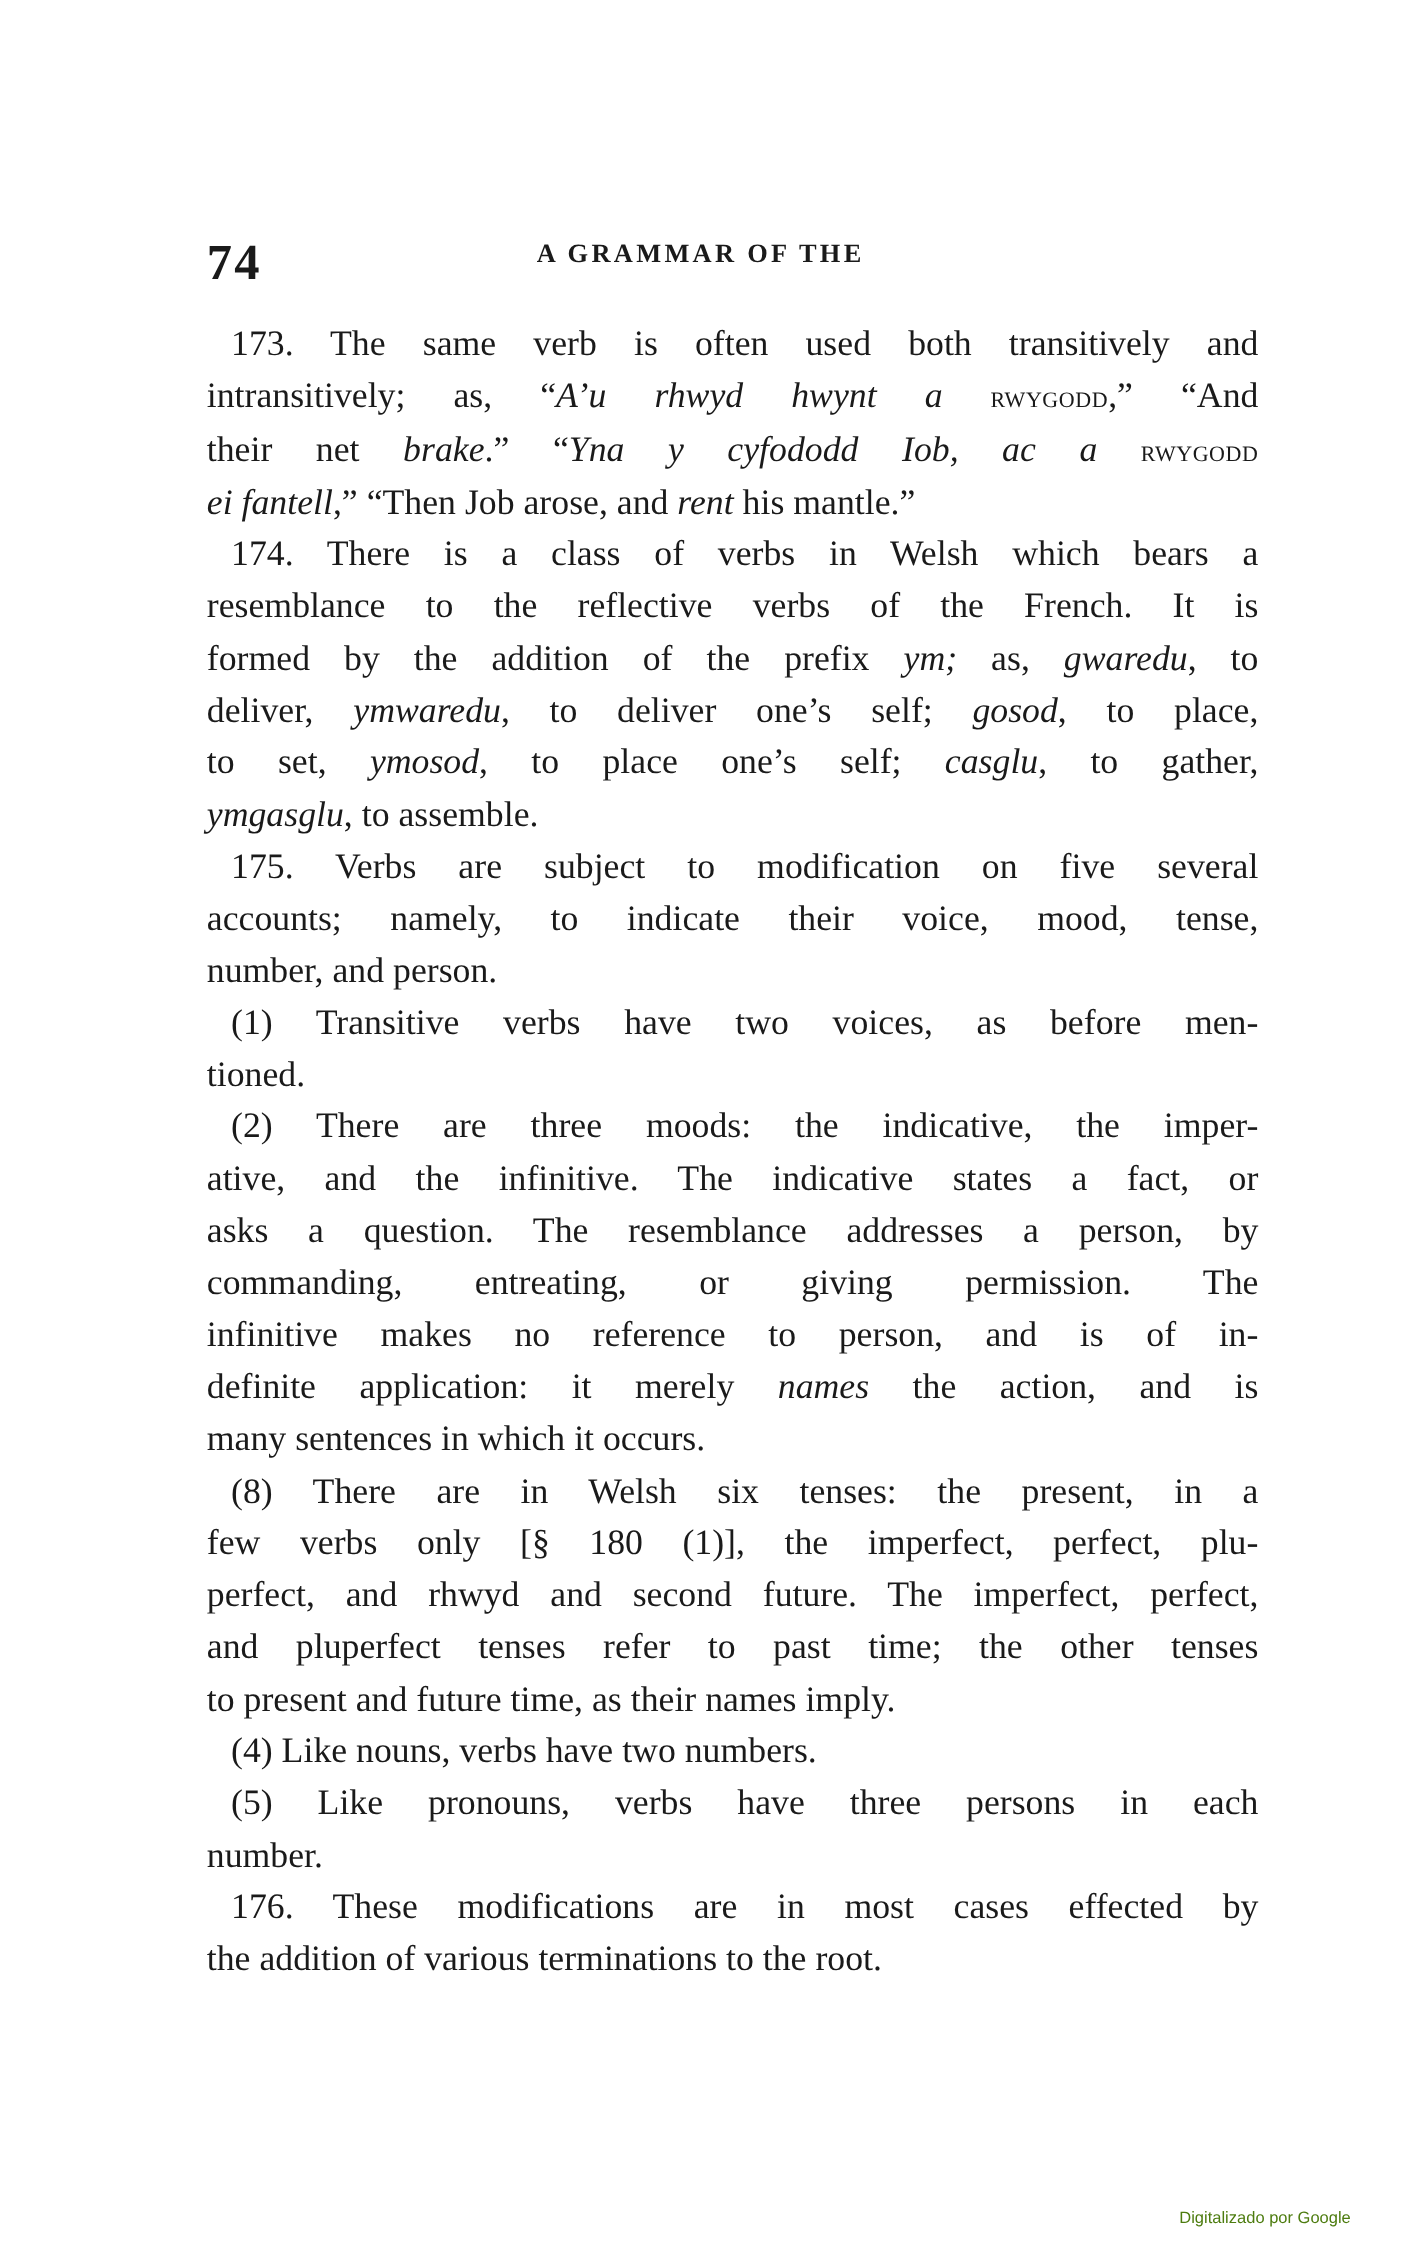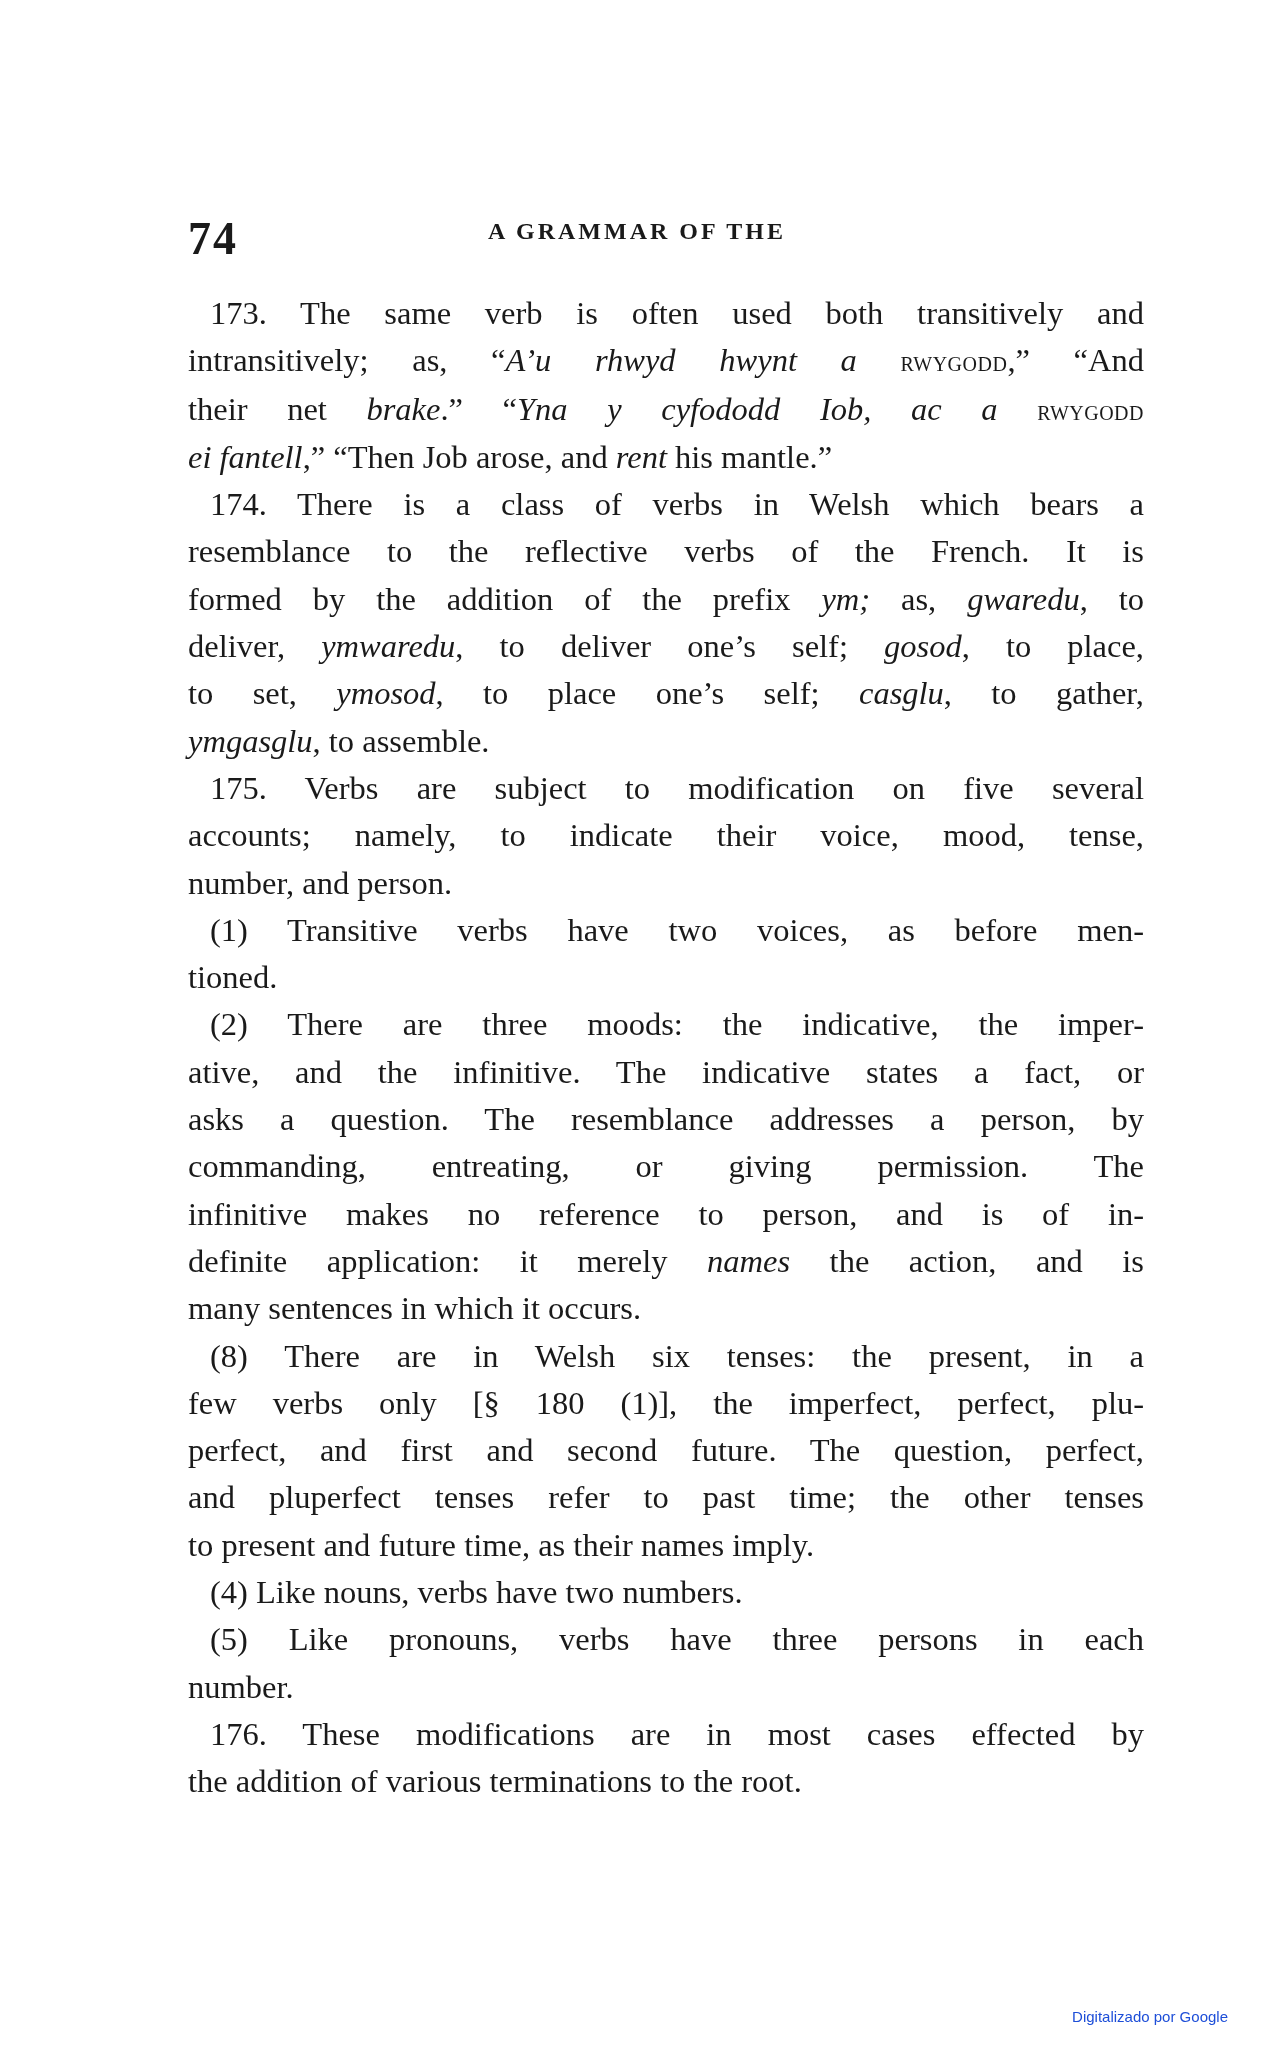--- a/index.html
+++ b/index.html
@@ -8,21 +8,21 @@
   .running-head { position:absolute; top:212px; left:0; width:956px; height:40px; }
   .page-number { position:absolute; left:0; top:0; font-size:46px; font-weight:bold; letter-spacing:2px; }
   .head-title { position:absolute; left:300px; top:6px; font-size:24px; font-weight:bold; letter-spacing:3px;text-align:right; }
   .body { position:absolute; top:290px; left:0; width:956px; font-size:32.5px; line-height:47.3px; text-align:justify; }
   .body p { margin:0; }
   .indent { text-indent:22px; }
   .sc { font-variant:small-caps; font-size:0.88em; letter-spacing:0.5px;margin-top:13px; }
   i { font-style:italic; }
   .line { display:block; text-align-last:justify; white-space:nowrap; }
   .line.last { text-align-last:left; }
-  .watermark { position:absolute; right:52px; top:2008px; font-family:"Liberation Sans","DejaVu Sans",sans-serif; font-size:15px; color:#1d4ed8; }
+  .watermark { position:absolute; right:52px; top:2008px; font-family:"Liberation Sans","DejaVu Sans",sans-serif; font-size:15px; color:#4d7c0f; }
 </style>
 </head>
 <body>
 
 <div class="page">
   <div class="running-head">
     <span class="page-number">74</span>
     <span class="head-title">A GRAMMAR OF THE</span>
   </div>
 
@@ -60,21 +60,21 @@
       <span class="line"><span>asks a question.  The resemblance addresses a person, by</span></span>
       <span class="line"><span>commanding, entreating, or giving permission.  The</span></span>
       <span class="line"><span>infinitive makes no reference to person, and is of in-</span></span>
       <span class="line"><span>definite application: it merely </span><i>names</i><span> the action, and is</span></span>
       <span class="line last"><span>many sentences in which it occurs.</span></span>
     </p>
 
     <p>
       <span class="line indent"><span>(8) There are in Welsh six tenses: the present, in a</span></span>
       <span class="line"><span>few verbs only [§ 180 (1)], the imperfect, perfect, plu-</span></span>
-      <span class="line"><span>perfect, and first and second future. The question, perfect,</span></span>
+      <span class="line"><span>perfect, and rhwyd and second future. The imperfect, perfect,</span></span>
       <span class="line"><span>and pluperfect tenses refer to past time; the other tenses</span></span>
       <span class="line last"><span>to present and future time, as their names imply.</span></span>
     </p>
 
     <p>
       <span class="line indent last"><span>(4) Like nouns, verbs have two numbers.</span></span>
     </p>
 
     <p>
       <span class="line indent"><span>(5) Like pronouns, verbs have three persons in each</span></span>

